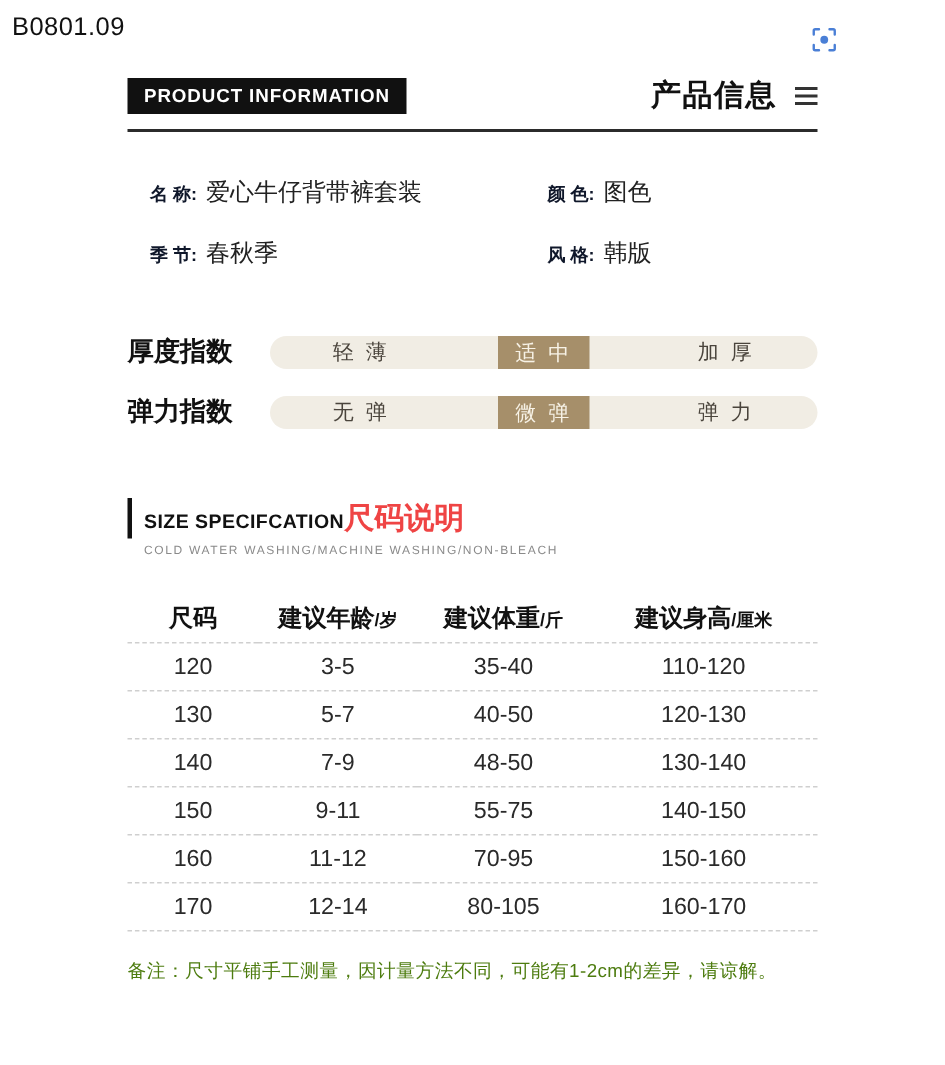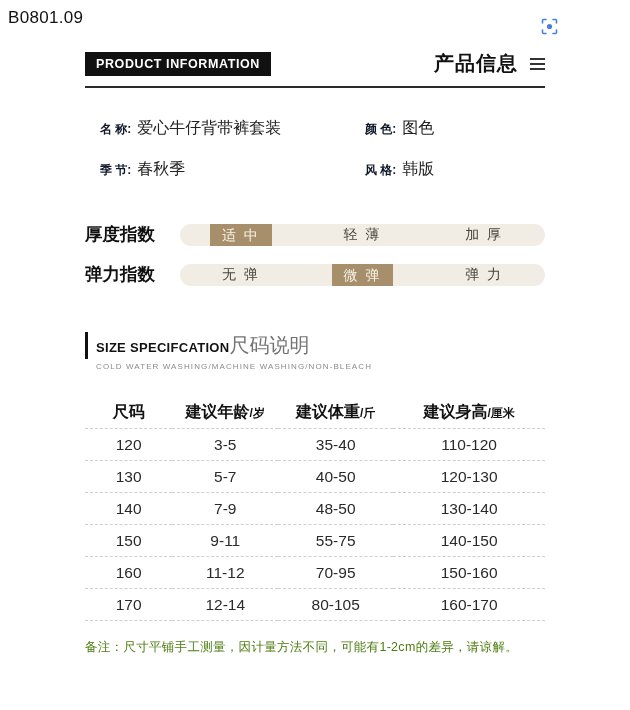--- a/index.html
+++ b/index.html
@@ -31,21 +31,21 @@
   .ind-label{width:95px;font-weight:bold;font-size:17.5px;color:#111;flex:none;}
   .pill{flex:1;height:22px;background:#f1ede4;border-radius:11px;display:flex;}
   .seg{flex:1;display:flex;align-items:center;justify-content:center;font-size:14px;letter-spacing:2px;color:#4a443c;}
   .seg.active .opt{background:#a68f6a;color:#f7f2e6;height:22px;line-height:22px;padding:0 12px;}
   .opt{display:inline-block;}
 
   
   .size-head{margin-top:46px;}
   .size-title{border-left:3px solid #111;padding-left:8px;display:flex;align-items:baseline;gap:0;}
   .size-en{font-weight:bold;font-size:13px;letter-spacing:.3px;color:#111;}
-  .size-cn{font-weight:normal;font-size:20px;color:#737373;}
+  .size-cn{font-weight:bold;font-size:20px;color:#ef4444;}
   .size-sub{margin:3px 0 0 11px;font-size:8px;color:#8a8a8a;letter-spacing:1.1px;}
 
   
   table{margin-top:26px;width:100%;border-collapse:collapse;}
   th,td{text-align:center;padding:0;height:31px;border-bottom:1px dashed #cfcfcf;font-weight:normal;}
   th{font-weight:bold;font-size:16px;color:#111;}
   th .unit{font-size:12px;}
   td{font-size:15.5px;color:#2a2a2a;}
   col.c1{width:19%;} col.c2{width:23%;} col.c3{width:25%;} col.c4{width:33%;}
 
@@ -99,25 +99,25 @@
     <div class="kv">
       <span class="k">风 格:</span>
       <span class="v">韩版</span>
     </div>
   </div>
 
   <div class="indicators">
     <div class="ind-row">
       <div class="ind-label">厚度指数</div>
       <div class="pill">
+        <div class="seg">
+            <span class="opt">轻 薄</span>
+          </div>
         <div class="seg active">
             <span class="opt">适 中</span>
-          </div>
-        <div class="seg">
-            <span class="opt">轻 薄</span>
           </div>
         <div class="seg">
             <span class="opt">加 厚</span>
           </div>
       </div>
     </div>
     <div class="ind-row">
       <div class="ind-label">弹力指数</div>
       <div class="pill">
         <div class="seg">

